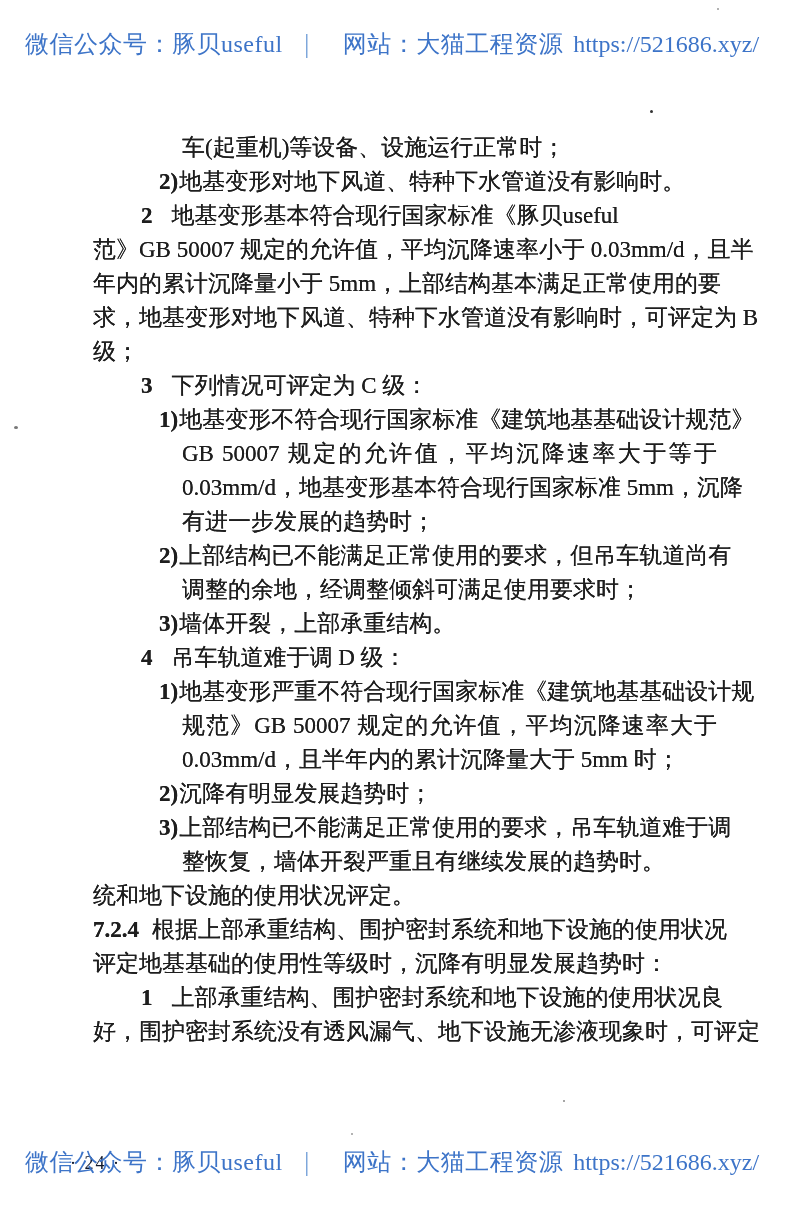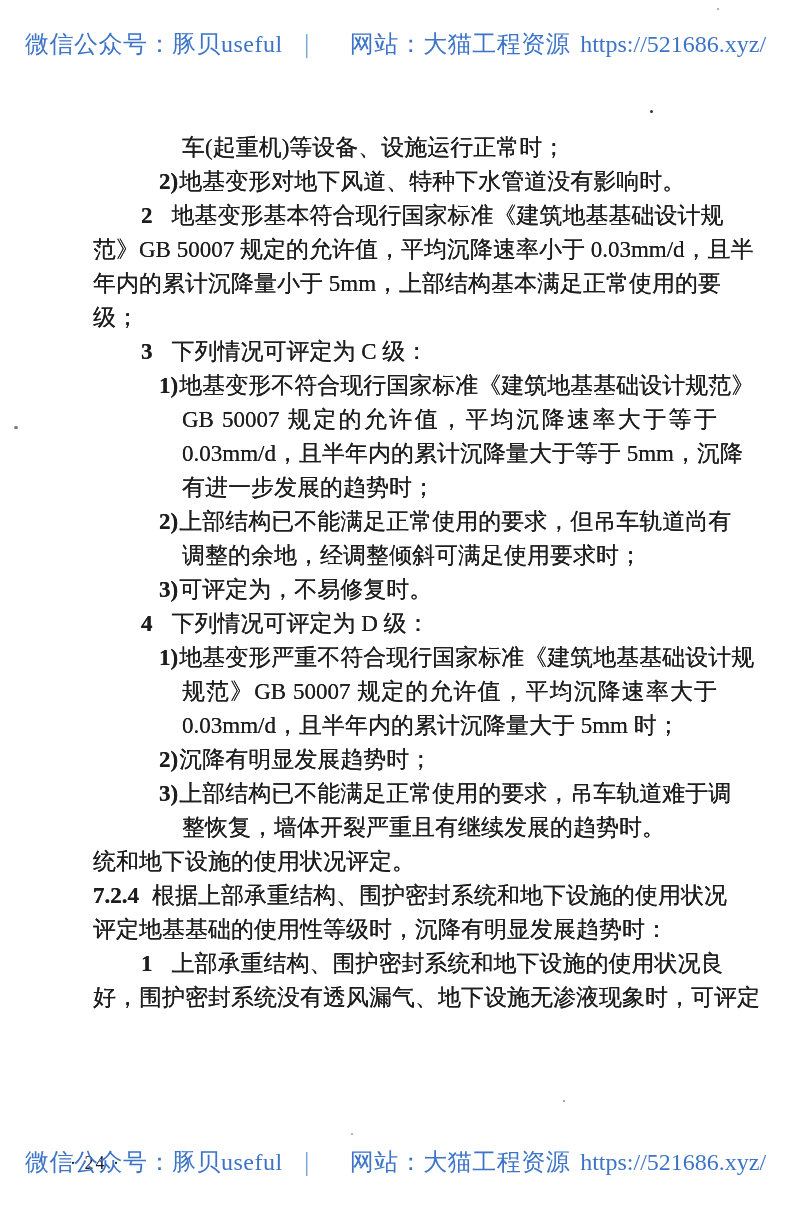--- a/index.html
+++ b/index.html
@@ -26,21 +26,21 @@
     color: #3d74c8;
     letter-spacing: 0.5px;
   }
   .wm-top    { top: 28px; }
   .wm-bottom { top: 1146px; }
   .wm .sep {
     color: #7ea7db;
     padding: 0 12px;
     font-weight: 300;
   }
-  .wm .site { margin-left: 19px; }
+  .wm .site { margin-left: 12px; }
   .wm .url  { margin-left: 10px; letter-spacing: 0; }
 
   
   .doc {
     position: absolute;
     left: 93px;
     top: 131px;
     width: 660px;
     color: #1e1e1e;
   }
@@ -94,33 +94,34 @@
 
 <div class="page">
 
   <div class="wm wm-top">
     <span>微信公众号：豚贝useful</span><span class="sep">｜</span><span class="site">网站：大猫工程资源</span><span class="url">https://521686.xyz/</span>
   </div>
 
   <div class="doc" id="doc-body">
       <div class="line lv3"><span>车(起重机)等设备、设施运行正常时；</span></div>
       <div class="line lv2"><span class="pfx g0">2)</span><span>地基变形对地下风道、特种下水管道没有影响时。</span></div>
-      <div class="line lv1"><span class="pfx g2">2</span><span>地基变形基本符合现行国家标准《建筑地基基础设计规</span></div>
+      <div class="line lv1"><span class="pfx g2">2</span><span>地基变形基本符合现行国家标准《豚贝useful</span></div>
       <div class="line lv0"><span>范》GB 50007 规定的允许值，平均沉降速率小于 0.03mm/d，且半</span></div>
       <div class="line lv0"><span>年内的累计沉降量小于 5mm，上部结构基本满足正常使用的要</span></div>
+      <div class="line lv0"><span>求，地基变形对地下风道、特种下水管道没有影响时，可评定为 B</span></div>
       <div class="line lv0"><span>级；</span></div>
       <div class="line lv1"><span class="pfx g2">3</span><span>下列情况可评定为 C 级：</span></div>
       <div class="line lv2"><span class="pfx g0">1)</span><span>地基变形不符合现行国家标准《建筑地基基础设计规范》</span></div>
       <div class="line lv3 stretch"><span>GB 50007 规定的允许值，平均沉降速率大于等于</span></div>
-      <div class="line lv3"><span>0.03mm/d，且半年内的累计沉降量大于等于 5mm，沉降</span></div>
+      <div class="line lv3"><span>0.03mm/d，地基变形基本符合现行国家标准 5mm，沉降</span></div>
       <div class="line lv3"><span>有进一步发展的趋势时；</span></div>
       <div class="line lv2"><span class="pfx g0">2)</span><span>上部结构已不能满足正常使用的要求，但吊车轨道尚有</span></div>
       <div class="line lv3"><span>调整的余地，经调整倾斜可满足使用要求时；</span></div>
-      <div class="line lv2"><span class="pfx g0">3)</span><span>可评定为，不易修复时。</span></div>
-      <div class="line lv1"><span class="pfx g2">4</span><span>下列情况可评定为 D 级：</span></div>
+      <div class="line lv2"><span class="pfx g0">3)</span><span>墙体开裂，上部承重结构。</span></div>
+      <div class="line lv1"><span class="pfx g2">4</span><span>吊车轨道难于调 D 级：</span></div>
       <div class="line lv2"><span class="pfx g0">1)</span><span>地基变形严重不符合现行国家标准《建筑地基基础设计规</span></div>
       <div class="line lv3 stretch"><span>规范》GB 50007 规定的允许值，平均沉降速率大于</span></div>
       <div class="line lv3"><span>0.03mm/d，且半年内的累计沉降量大于 5mm 时；</span></div>
       <div class="line lv2"><span class="pfx g0">2)</span><span>沉降有明显发展趋势时；</span></div>
       <div class="line lv2"><span class="pfx g0">3)</span><span>上部结构已不能满足正常使用的要求，吊车轨道难于调</span></div>
       <div class="line lv3"><span>整恢复，墙体开裂严重且有继续发展的趋势时。</span></div>
       <div class="line lv0"><span>统和地下设施的使用状况评定。</span></div>
       <div class="line lv0"><span class="pfx g1">7.2.4</span><span>根据上部承重结构、围护密封系统和地下设施的使用状况</span></div>
       <div class="line lv0"><span>评定地基基础的使用性等级时，沉降有明显发展趋势时：</span></div>
       <div class="line lv1"><span class="pfx g2">1</span><span>上部承重结构、围护密封系统和地下设施的使用状况良</span></div>

